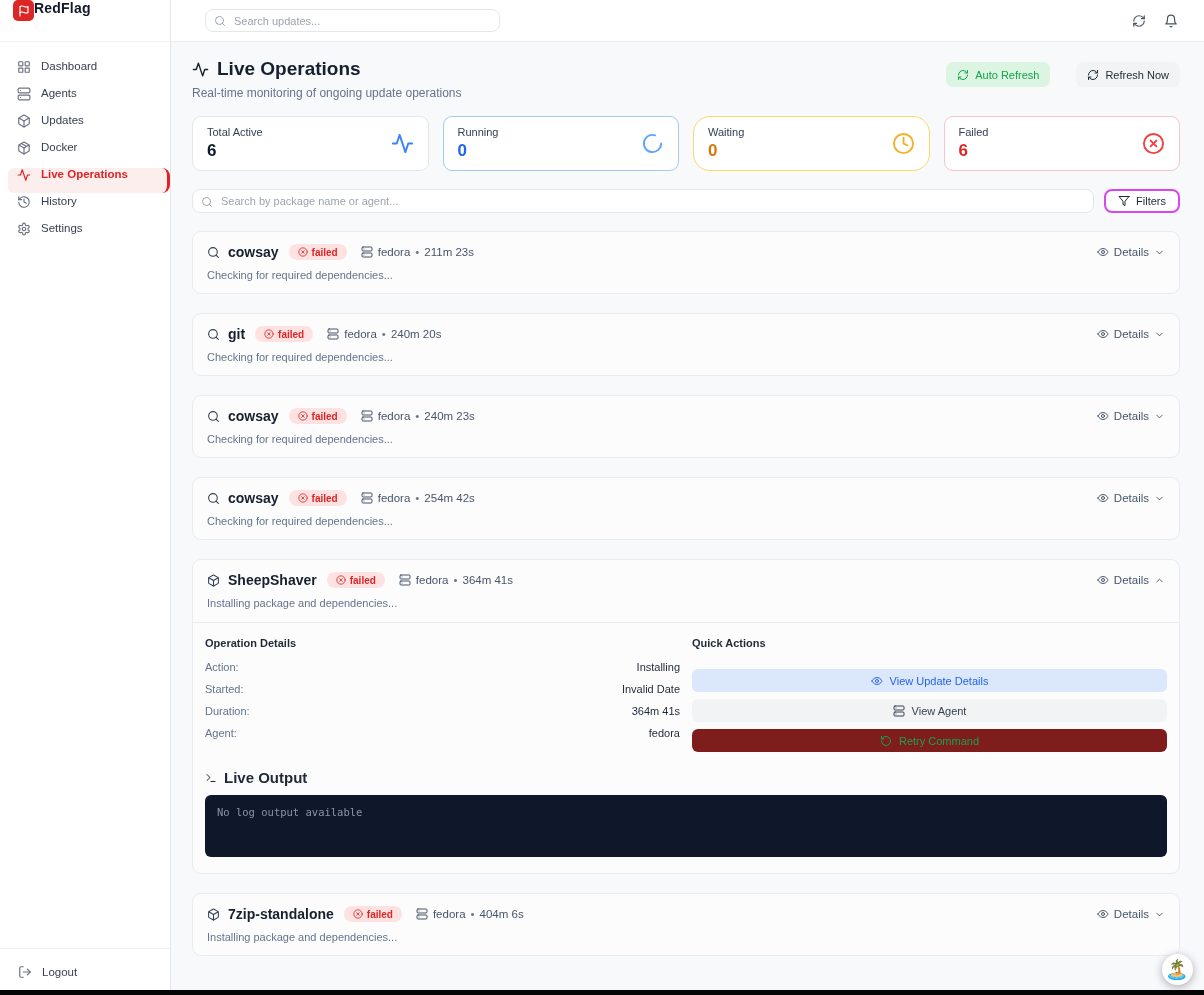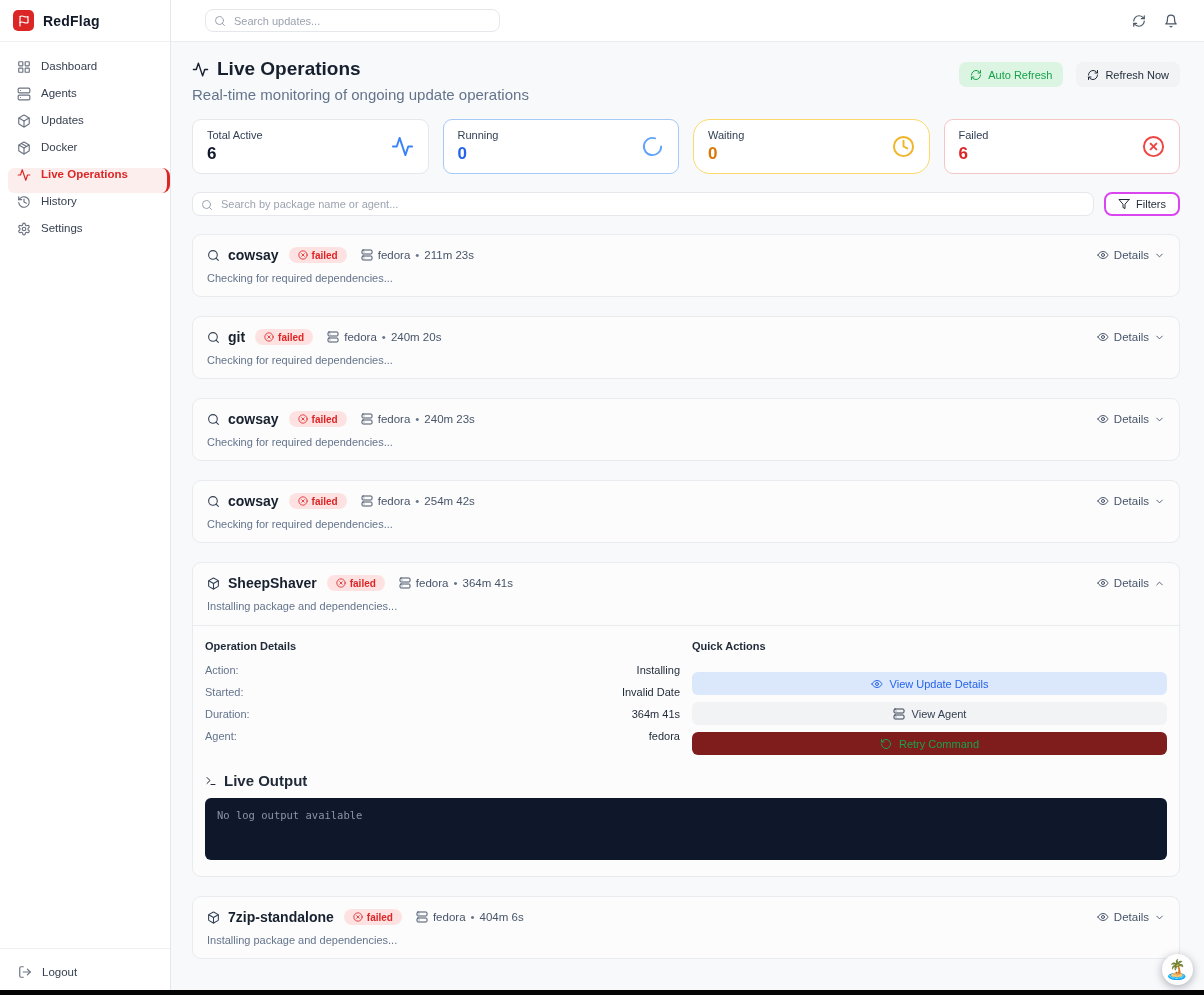--- a/index.html
+++ b/index.html
@@ -11,22 +11,22 @@
     display: flex;
   }
   svg { flex: 0 0 auto; display: block; }
 
   
   .sidebar {
     width: 171px; background: #fff; border-right: 1px solid #e5e7eb;
     display: flex; flex-direction: column; height: 995px;
   }
   .brand {
-    height: 42px; display: flex; align-items: center; gap: 9px;
-    padding: 8px 13px; border-bottom: 1px solid #eef0f2;
+    height: 42px; display: flex; align-items: flex-start; 
+    padding: 0 13px; border-bottom: 1px solid #eef0f2;
   }
   .brand-logo {
     width: 21px; height: 21px; border-radius: 5px; background: #dc2626;
     display: flex; align-items: center; justify-content: center; color: #fff;
   }
   .brand-name { font-size: 14px; font-weight: 800; color: #111827; letter-spacing: .2px; }
   .nav { flex: 1; padding-top: 16px; }
   .nav-item {
     height: 25px; margin: 2px 8px; padding: 0 9px; border-radius: 6px;
     display: flex; gap: 10px;
@@ -64,22 +64,22 @@
     font-family: inherit; background: #fff;
   }
   .search-wrap input::placeholder { color: #9ca3af; }
   .topbar-right { display: flex; align-items: center; gap: 18px; }
   .icon-btn { background: none; border: none; color: #4b5563; cursor: pointer; padding: 0; }
 
   
   .content { flex: 1; padding: 16px 24px 0 21px; overflow: hidden; }
   .page-head { display: flex; justify-content: space-between; align-items: flex-start; }
   .page-title { display: flex; align-items: center; gap: 8px; font-size: 19px; font-weight: 700; color: #16202e; }
-  .page-sub { margin-top: 6px; font-size: 15px; color: #64748b; }
-  .head-actions { display: flex; gap: 13px; margin-top: 4px; }
+  .page-sub { margin-top: 6px; font-size: 12px; color: #64748b; }
+  .head-actions { display: flex; gap: 26px; margin-top: 4px; }
   .pill-btn {
     height: 25px; border-radius: 7px; border: none; padding: 0 11px;
     display: flex; align-items: center; gap: 6px; font-size: 11px; cursor: pointer;
     font-family: inherit; font-weight: 500;
   }
   .pill-green { background: #dcf5e3; color: #16a34a; }
   .pill-gray { background: #f1f3f5; color: #1f2937; }
 
   
   .stats { display: grid; grid-template-columns: repeat(4, 1fr); gap: 14px; margin-top: 16px; }

